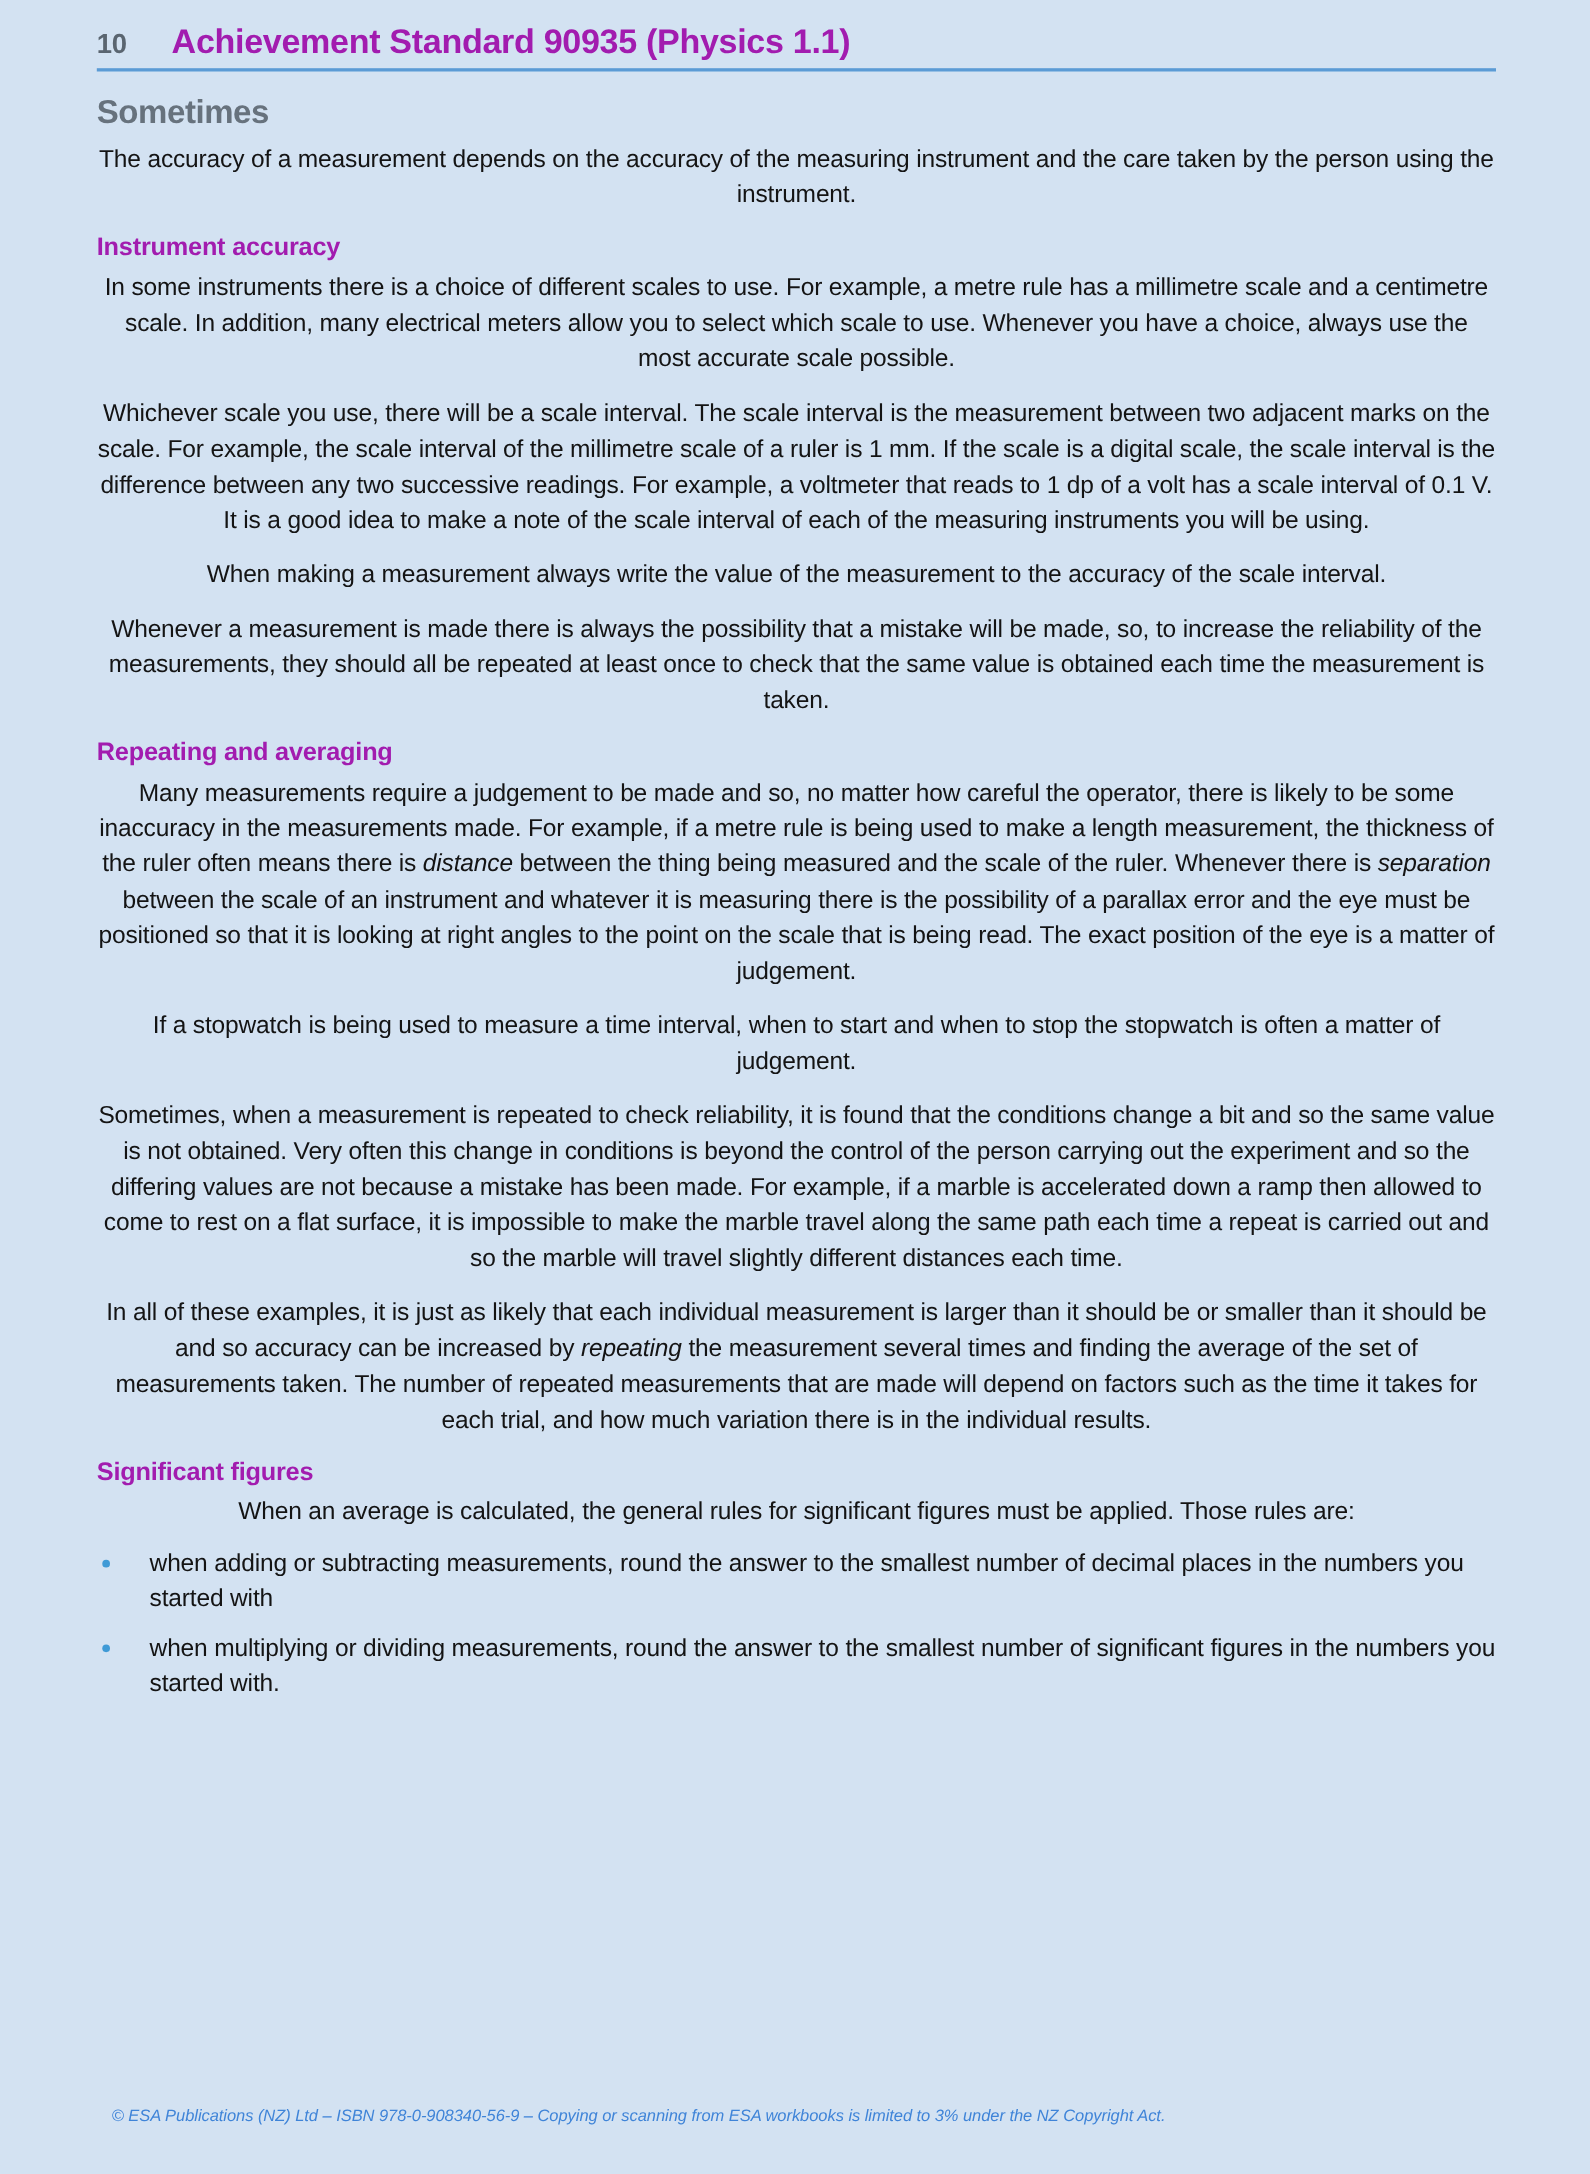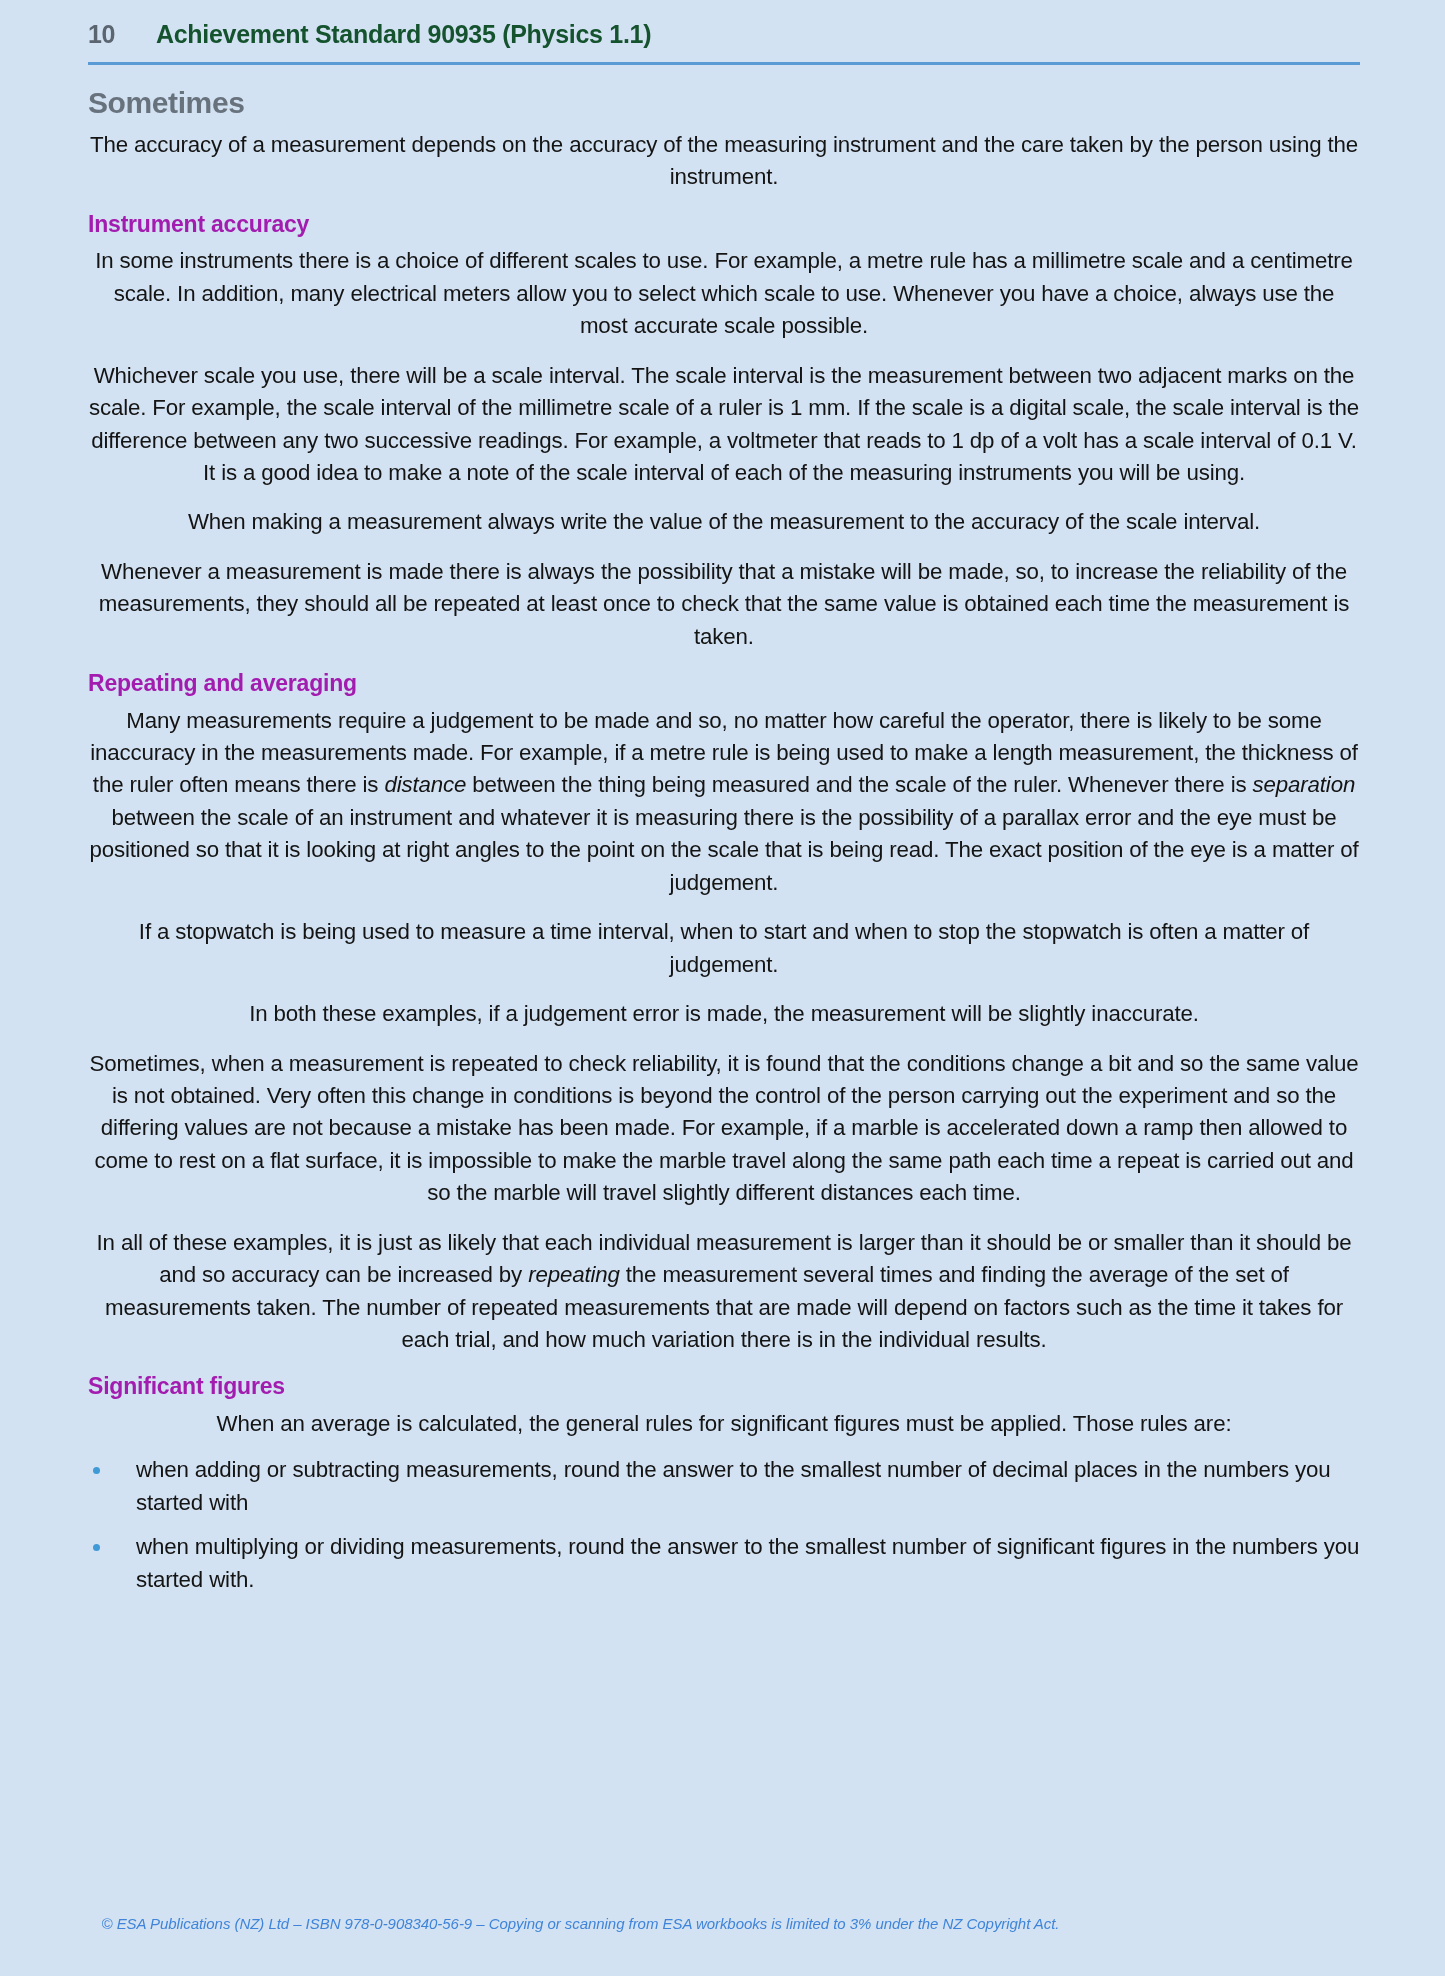--- a/index.html
+++ b/index.html
@@ -33,23 +33,23 @@
   }
   .header .pagenum {
     font-size: 25px;
     font-weight: bold;
     color: #5a6570;
     letter-spacing: -0.3px;
     width: 68px;
     flex: none;
   }
   .header .title {
-    font-size: 25px;
+    font-size: 31px;
     font-weight: bold;
-    color: #14532d;
+    color: #a21caf;
     letter-spacing: -0.3px;
   }
   .header-rule {
     position: absolute;
     left: 88px;
     top: 62px;
     width: 1272px;
     height: 3px;
     background: #5b9bd5;
   }
@@ -152,21 +152,20 @@
     <p class="body">Whichever scale you use, there will be a scale interval. The scale interval is the measurement between two adjacent marks on the scale. For example, the scale interval of the millimetre scale of a ruler is 1 mm. If the scale is a digital scale, the scale interval is the difference between any two successive readings. For example, a voltmeter that reads to 1 dp of a volt has a scale interval of 0.1 V. It is a good idea to make a note of the scale interval of each of the measuring instruments you will be using.</p>
     <p class="body">When making a measurement always write the value of the measurement to the accuracy of the scale interval.</p>
 
     <p class="body"><span>Whenever a measurement is made there is always the possibility that a mistake will be made, so, to increase the </span><b>reliability</b><span> of the measurements, they should all be repeated at least once to check that the same value is obtained each time the measurement is taken.</span></p>
 
     <h2 class="sub-title">Repeating and averaging</h2>
 
     <p class="body"><span>Many measurements require a judgement to be made and so, no matter how careful the operator, there is likely to be some inaccuracy in the measurements made. For example, if a metre rule is being used to make a length measurement, the thickness of the ruler often means there is </span><i>distance</i><span> between the thing being measured and the scale of the ruler. Whenever there is </span><i>separation</i><span> between the scale of an instrument and whatever it is measuring there is the possibility of a </span><b>parallax error</b><span> and the eye must be positioned so that it is looking at right angles to the point on the scale that is being read. The exact position of the eye is a matter of judgement.</span></p>
 
     <p class="body">If a stopwatch is being used to measure a time interval, when to start and when to stop the stopwatch is often a matter of judgement.</p>
-    <p class="body">In both these examples, if a judgement error is made, the measurement will be slightly inaccurate.</p>
     <p class="body">Sometimes, when a measurement is repeated to check reliability, it is found that the conditions change a bit and so the same value is not obtained. Very often this change in conditions is beyond the control of the person carrying out the experiment and so the differing values are not because a mistake has been made. For example, if a marble is accelerated down a ramp then allowed to come to rest on a flat surface, it is impossible to make the marble travel along the same path each time a repeat is carried out and so the marble will travel slightly different distances each time.</p>
 
     <p class="body"><span>In all of these examples, it is just as likely that each individual measurement is larger than it should be or smaller than it should be and so accuracy can be increased by </span><i>repeating</i><span> the measurement several times and finding the </span><b>average</b><span> of the set of measurements taken. The number of repeated measurements that are made will depend on factors such as the time it takes for each trial, and how much variation there is in the individual results.</span></p>
 
     <h2 class="sub-title">Significant figures</h2>
 
     <p class="body tight">When an average is calculated, the general rules for significant figures must be applied. Those rules are:</p>
 
     <ul class="bullets">
       <li>

